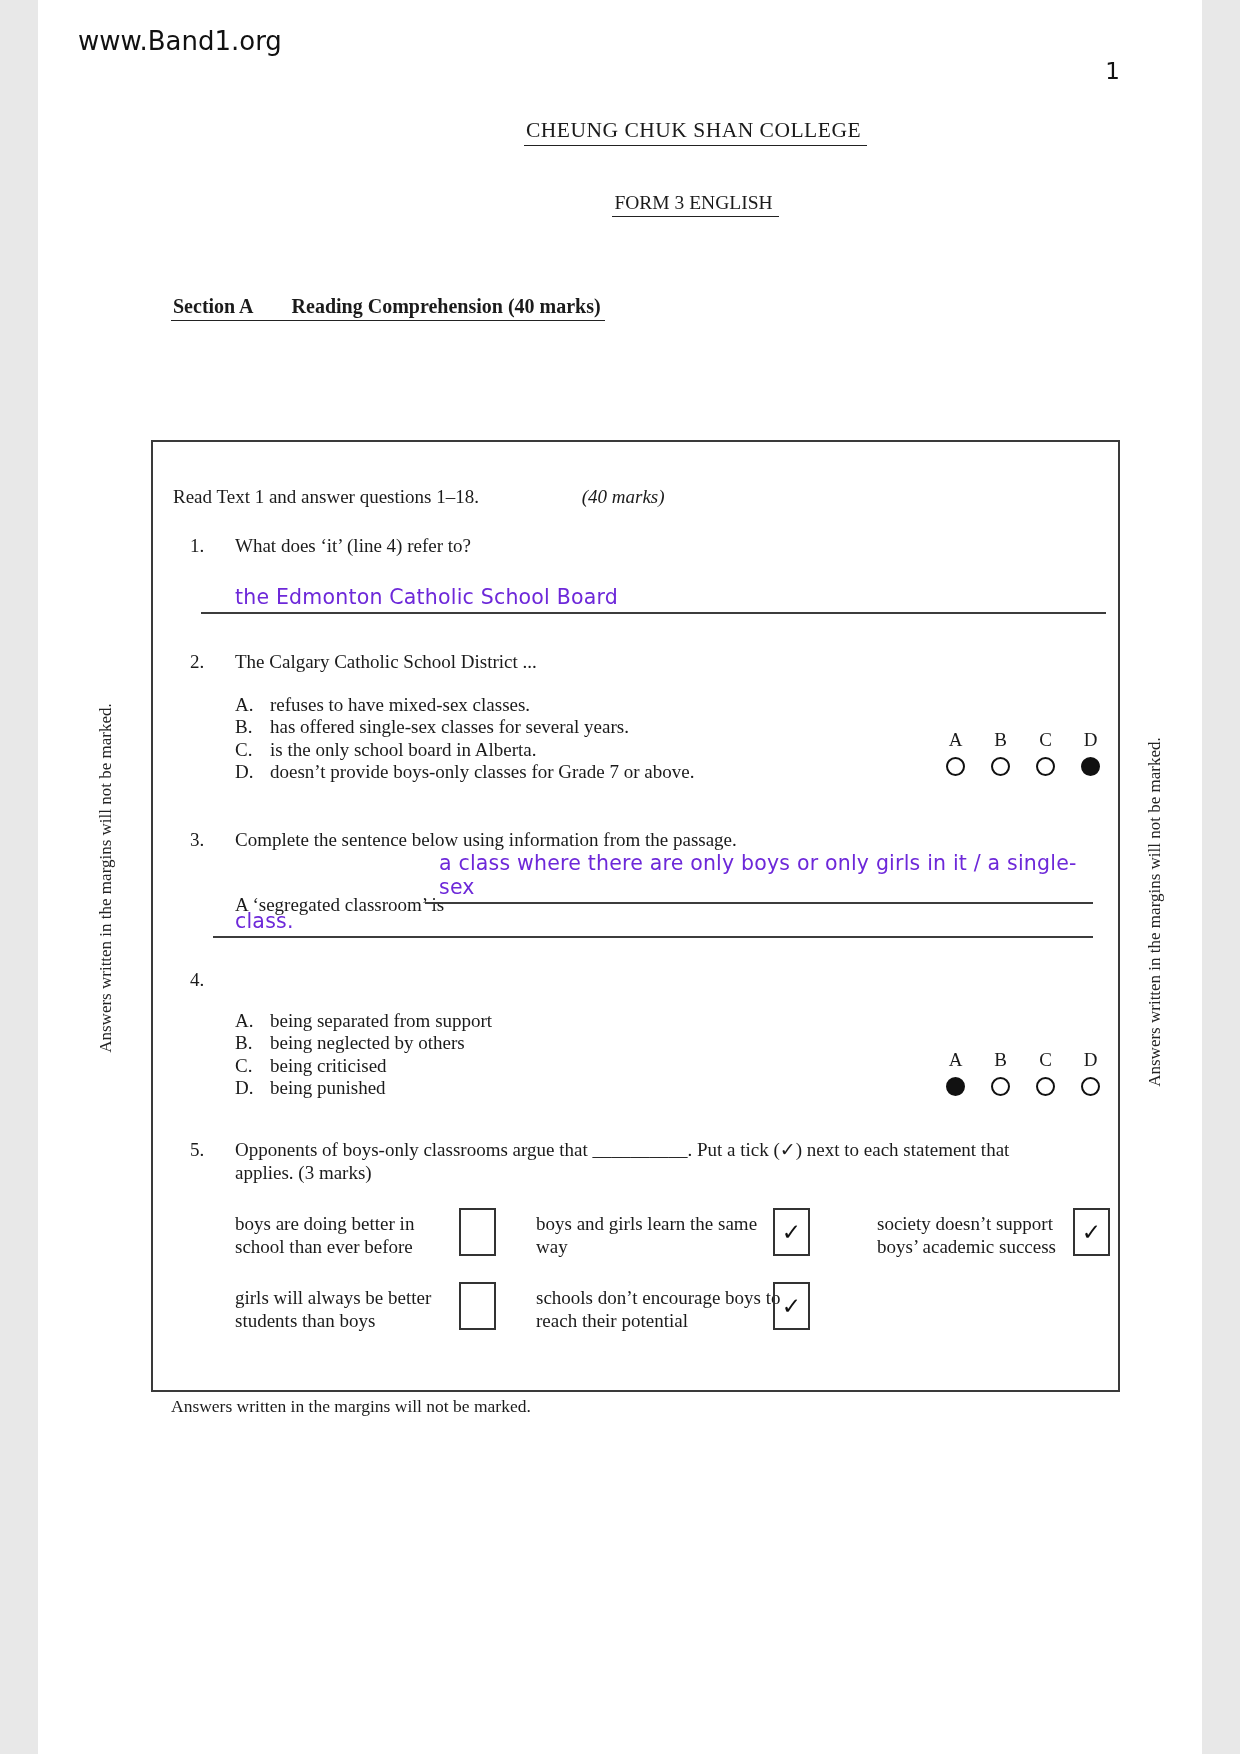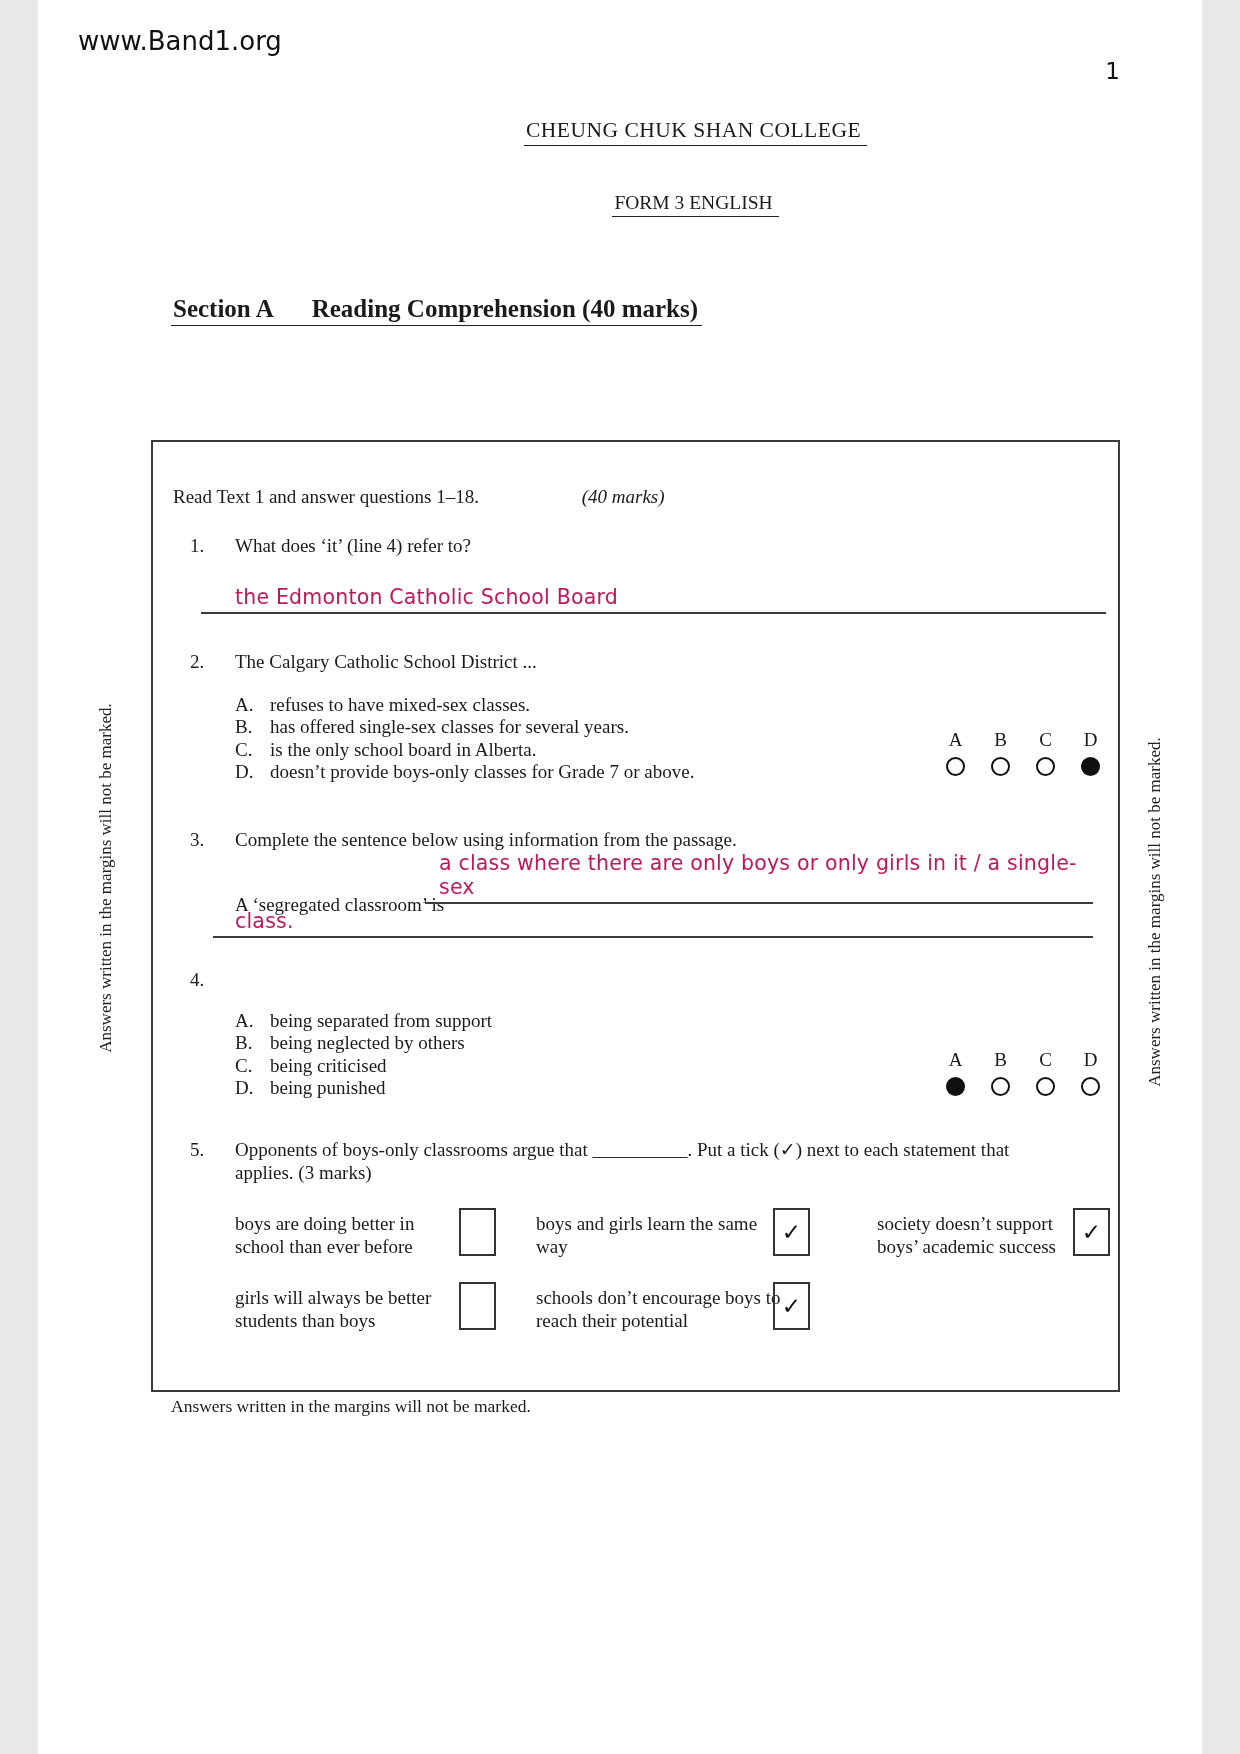--- a/index.html
+++ b/index.html
@@ -9,21 +9,21 @@
   
   .watermark{position:absolute;left:40px;top:26px;font-family:"DejaVu Sans",sans-serif;
              font-size:26px;color:#111;}
   .pagenum{position:absolute;right:82px;top:58px;font-family:"DejaVu Sans",sans-serif;
            font-size:23px;color:#111;}
   .center-wrap{position:absolute;left:75px;width:1165px;text-align:center;}
   .t-underline{display:inline-block;border-bottom:1.6px solid #222;padding:0 6px 2px 2px;}
   .school-title{top:118px;font-size:21.5px;letter-spacing:.5px;}
   .form-line{top:172px;font-size:19.5px;margin-top:20px;}
   .test-line{top:199px;font-size:19.5px;}
-  .section-heading{position:absolute;left:133px;top:295px;font-size:25px;font-weight:bold;}
+  .section-heading{position:absolute;left:133px;top:295px;font-size:20px;font-weight:bold;}
   .section-heading .gap{display:inline-block;width:38px;}
   .answers-heading{top:380px;font-size:23.5px;font-weight:bold;letter-spacing:.5px;}
 
   
   .vnote{position:absolute;white-space:nowrap;font-size:17px;color:#222;
          transform:translate(-50%,-50%) rotate(-90deg);}
   .vnote-left{left:68px;top:878px;}
   .vnote-right{left:1117px;top:912px;}
 
   
@@ -33,21 +33,21 @@
   .read-line{left:20px;top:44px;font-size:19px;}
   .marks-note{display:inline-block;margin-left:98px;font-style:italic;}
 
   .q{position:absolute;display:flex;font-size:19px;line-height:23px;}
   .q-num{width:45px;flex:none;}
   .opt-list{position:absolute;font-size:19px;}
   .opt{display:flex;line-height:22.4px;}
   .opt-letter{width:35px;flex:none;}
 
   
-  .hand{font-family:"DejaVu Sans",sans-serif;font-size:20.5px;color:#be185d;letter-spacing:.2px;}
+  .hand{font-family:"DejaVu Sans",sans-serif;font-size:20.5px;color:#6d28d9;letter-spacing:.2px;}
   .ans-line{position:absolute;border-bottom:2px solid #3c3c3c;display:flex;align-items:flex-end;}
   .ans-line .hand{padding-bottom:3px;}
 
   
   .bubbles{position:absolute;display:flex;}
   .b-col{width:45px;display:flex;flex-direction:column;align-items:center;}
   .b-letter{font-size:19px;line-height:24px;}
   .b-circle{width:19px;height:19px;border:2px solid #111;border-radius:50%;margin-top:5px;
             background:#fff;box-sizing:border-box;}
   .b-circle.on{background:#111;}

